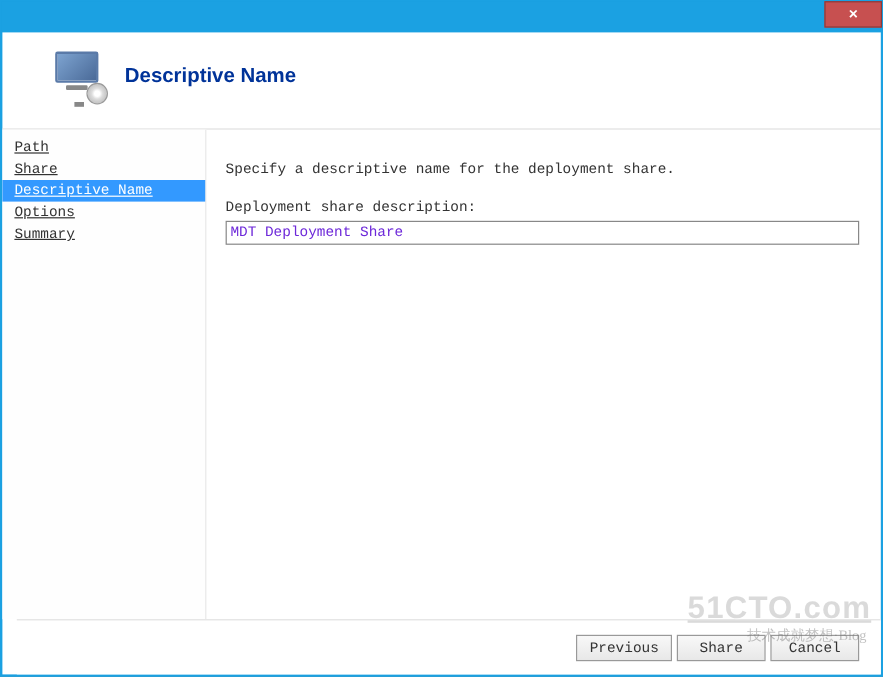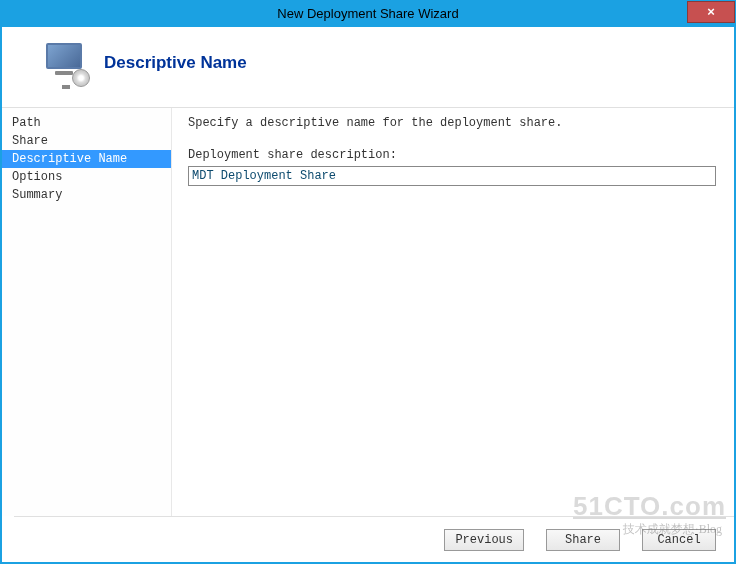--- a/index.html
+++ b/index.html
@@ -12,37 +12,36 @@
     .header { padding:16px 0 12px 24px; border-bottom:none; }
     .header-row { display:flex; align-items:center; gap:18px; }
     .header-icon { width:40px; height:40px; position:relative; }
     .monitor { width:36px; height:26px; border:2px solid #5a7aa8; border-radius:2px; background:linear-gradient(135deg,#7da3d0 0%,#4a6a98 100%); position:relative; }
     .monitor::after { content:''; position:absolute; bottom:-8px; left:50%; transform:translateX(-50%); width:18px; height:4px; background:#888; border-radius:1px; }
     .stand { position:absolute; bottom:-6px; left:50%; transform:translateX(-50%); width:8px; height:4px; background:#888; }
     .cd { position:absolute; bottom:-4px; right:-4px; width:18px; height:18px; border-radius:50%; background:radial-gradient(circle,#fff 20%,#ddd 40%,#ccc 60%,#bbb 100%); border:1px solid #999; }
     .header-title { font-size:17px; font-weight:bold; color:#003399; font-family:Tahoma,sans-serif; }
     .body { display:flex; position:absolute; top:80px; left:0; right:0; bottom:46px; border-top:1px solid #e0e0e0; }
     .sidebar { width:170px; background:#fefefe; padding:6px 0 0 0; border-right:1px solid #e8e8e8; }
-    .step { padding:2px 4px 2px 10px; font-family:'Courier New',monospace; font-size:12px; color:#333; cursor:pointer; white-space:nowrap; }
+    .step { padding:2px 4px 2px 10px; font-family:'Courier New',monospace; font-size:12px; color:#333; cursor:pointer; white-space:nowrap;text-decoration:underline; }
     .step.active { background:#3399ff; color:#fff; }
-    .content { flex:1; padding:8px 18px 8px 16px; font-family:'Courier New',monospace; font-size:12px; color:#333; }
+    .content { flex:1; padding:8px 18px 8px 16px; font-family:'Courier New',monospace; font-size:12px; color:#333;margin-top:18px; }
     .desc { margin-bottom:18px; }
     .label { margin-bottom:4px; }
-    .field { width:100%; height:20px; border:1px solid #888; padding:0 3px; font-family:'Courier New',monospace; font-size:12px; color:#0c4a6e; outline:none; }
-    .footer { position:absolute; bottom:0; left:12px; right:0; height:46px; border-top:1px solid #e0e0e0; display:flex; justify-content:flex-end; align-items:center; padding-right:18px; gap:22px; background:#fff; }
+    .field { width:100%; height:20px; border:1px solid #888; padding:0 3px; font-family:'Courier New',monospace; font-size:12px; color:#6d28d9; outline:none; }
+    .footer { position:absolute; bottom:0; left:12px; right:0; height:46px; border-top:1px solid #e0e0e0; display:flex; justify-content:flex-end; align-items:center; padding-right:18px; gap:4px; background:#fff; }
     .btn { min-width:74px; height:22px; border:1px solid #999; background:linear-gradient(#f8f8f8,#e8e8e8); font-family:'Courier New',monospace; font-size:12px; color:#333; cursor:pointer; padding:0 10px; }
     .watermark { position:absolute; right:8px; bottom:40px; font-family:Arial,sans-serif; font-size:26px; font-weight:bold; color:rgba(150,150,150,0.35); letter-spacing:1px; text-shadow:1px 1px 0 rgba(255,255,255,0.5); pointer-events:none;text-decoration:underline; }
     .watermark-sub { position:absolute; right:12px; bottom:24px; font-size:12px; color:rgba(120,120,120,0.45); font-family:'SimSun',serif; pointer-events:none; }
   </style>
 </head>
 <body>
 
 <div class="window">
   <div class="titlebar">
-    <span class="titlebar-text">New Deployment Share Wizard</span>
     <div class="close-btn">×</div>
   </div>
   <div class="client">
     <div class="header">
       <div class="header-row">
         <div class="header-icon">
           <div class="monitor"></div>
             <div class="stand"></div>
             <div class="cd"></div>
         </div>

